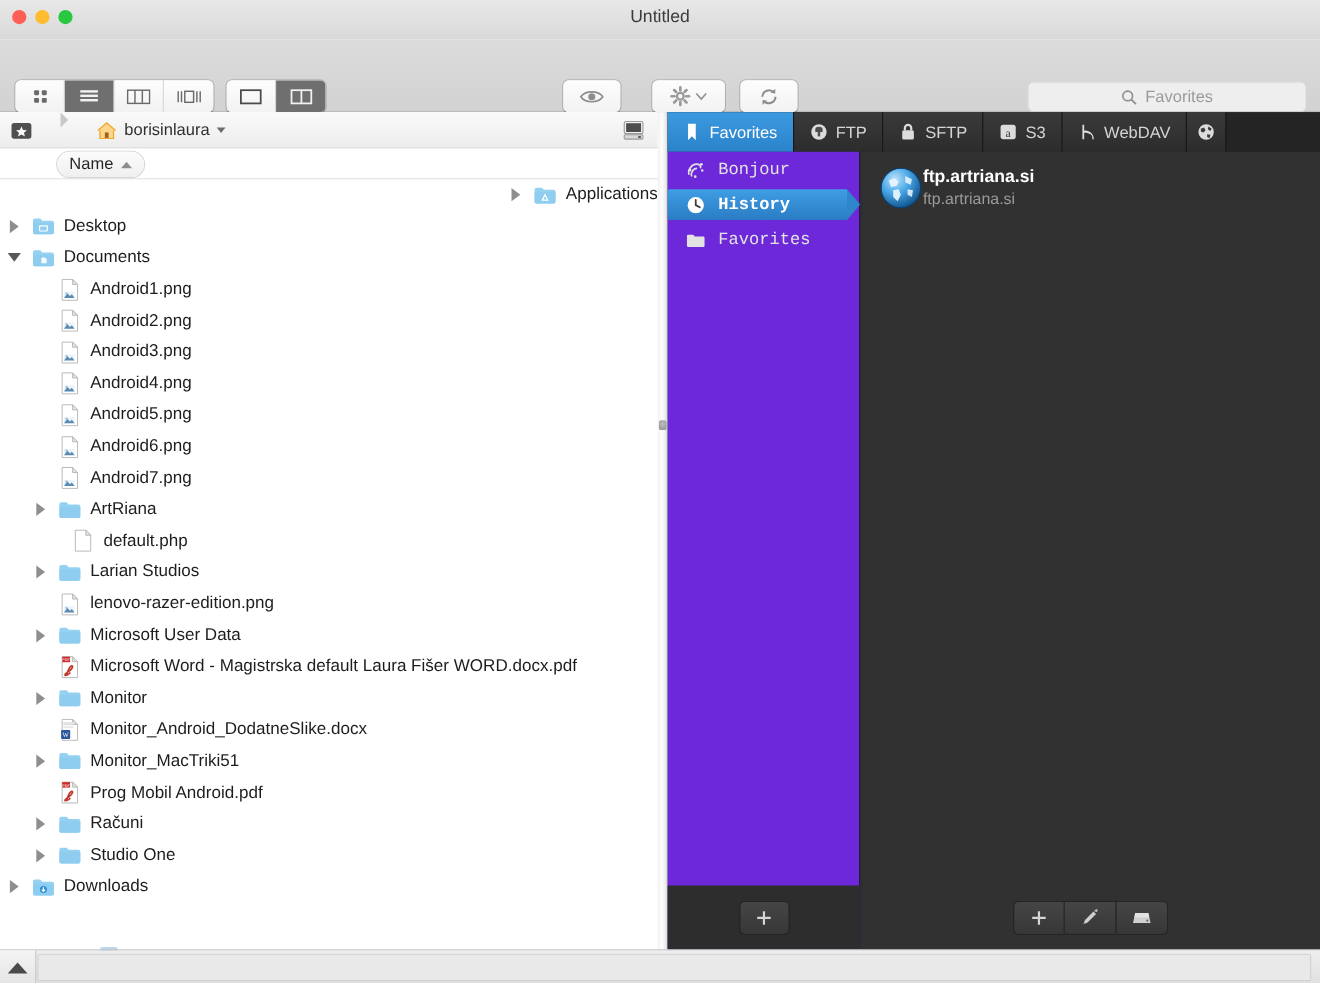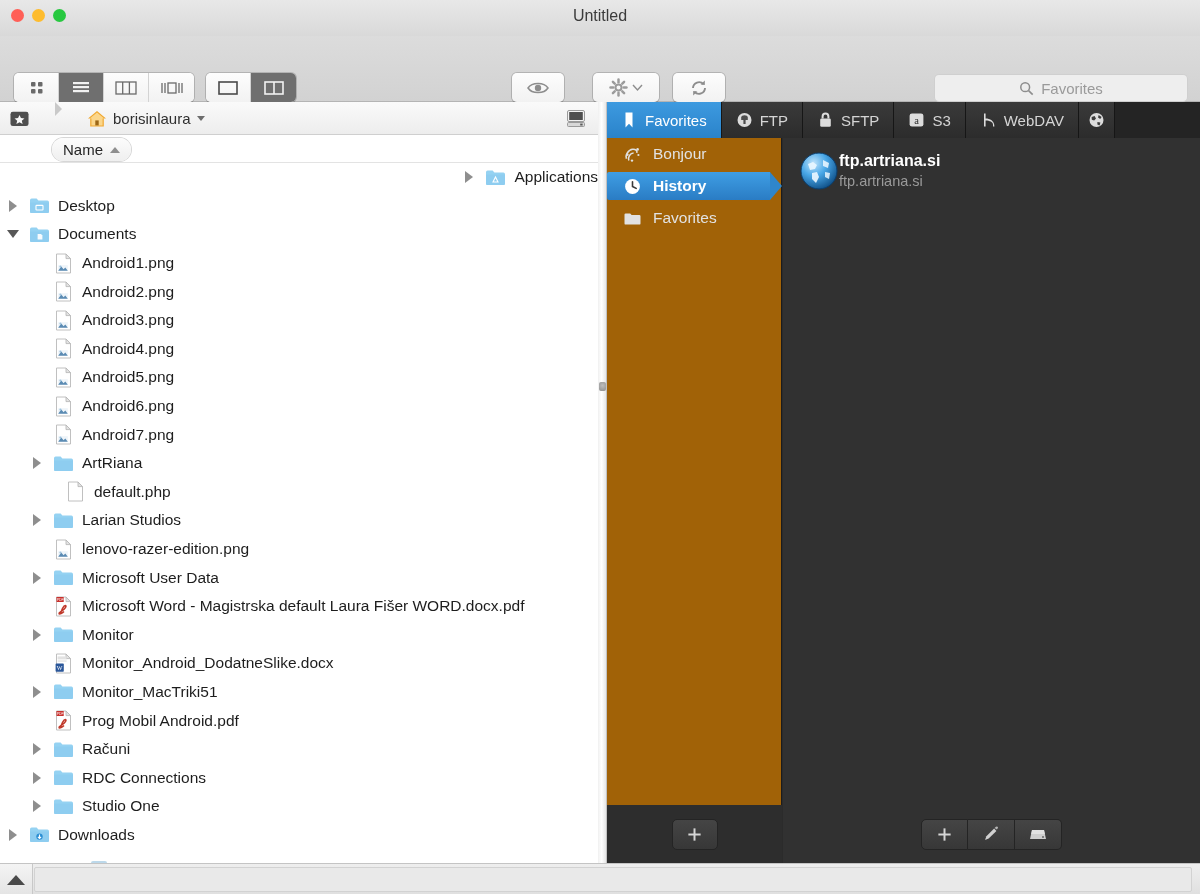--- a/index.html
+++ b/index.html
@@ -137,21 +137,21 @@
     padding: 0 14px; height: 36px;
     color: #d5d5d5; font-size: 15px;
     border-right: 1px solid #161616;
     background: linear-gradient(to bottom,#3a3a3a,#2c2c2c);
   }
   .tab.active { background: linear-gradient(to bottom,#3d9ae0,#2a83ca); color: #ffffff; }
   .tab.stub { padding: 0 9px; }
 
   .rsidebar {
     position: absolute; left: 0; top: 36px; width: 175px; height: 725px;
-    background: #a16207; border-right: 1px solid #1c1c1c;
+    background: #6d28d9; border-right: 1px solid #1c1c1c; font-family: Liberation Mono, monospace;
   }
   .ritem {
     position: relative; height: 32px; display: flex; align-items: center; gap: 10px;
     padding-left: 14px; color: #e2e2e2; font-size: 15.5px;
   }
   .ritem.sel { color: #ffffff; font-weight: bold; }
   .ritem.sel .selbg {
     position: absolute; left: 0; top: 2px; width: 163px; height: 28px;
     background: linear-gradient(to bottom,#3f9ee4,#2a7cc4);
     border-radius: 2px 0 0 2px; z-index: 0;
@@ -631,32 +631,20 @@
         <div class="frow" style="padding-left: 24px;">
           <div class="disc">
             <span class="tri-r"></span>
           </div>
           <div class="ic">
             <svg width="21" height="17" viewBox="0 0 21 17">
               <path d="M1 3.2 A1.6 1.6 0 0 1 2.6 1.6 L7.6 1.6 L9.4 3.6 L18.4 3.6 A1.6 1.6 0 0 1 20 5.2 L20 14.4 A1.6 1.6 0 0 1 18.4 16 L2.6 16 A1.6 1.6 0 0 1 1 14.4 Z" fill="#95d2f2"></path>
               <path d="M1 5.6 L20 5.6 L20 14.4 A1.6 1.6 0 0 1 18.4 16 L2.6 16 A1.6 1.6 0 0 1 1 14.4 Z" fill="#8ecdf0"></path>
             </svg>
           </div>
-          <div class="nm">RDC Connections</div>
-        </div>
-        <div class="frow" style="padding-left: 24px;">
-          <div class="disc">
-            <span class="tri-r"></span>
-          </div>
-          <div class="ic">
-            <svg width="21" height="17" viewBox="0 0 21 17">
-              <path d="M1 3.2 A1.6 1.6 0 0 1 2.6 1.6 L7.6 1.6 L9.4 3.6 L18.4 3.6 A1.6 1.6 0 0 1 20 5.2 L20 14.4 A1.6 1.6 0 0 1 18.4 16 L2.6 16 A1.6 1.6 0 0 1 1 14.4 Z" fill="#95d2f2"></path>
-              <path d="M1 5.6 L20 5.6 L20 14.4 A1.6 1.6 0 0 1 18.4 16 L2.6 16 A1.6 1.6 0 0 1 1 14.4 Z" fill="#8ecdf0"></path>
-            </svg>
-          </div>
           <div class="nm">Studio One</div>
         </div>
         <div class="frow" style="padding-left: 0px;">
           <div class="disc">
             <span class="tri-r"></span>
           </div>
           <div class="ic">
             <svg width="21" height="17" viewBox="0 0 21 17">
               <path d="M1 3.2 A1.6 1.6 0 0 1 2.6 1.6 L7.6 1.6 L9.4 3.6 L18.4 3.6 A1.6 1.6 0 0 1 20 5.2 L20 14.4 A1.6 1.6 0 0 1 18.4 16 L2.6 16 A1.6 1.6 0 0 1 1 14.4 Z" fill="#95d2f2"></path>
               <path d="M1 5.6 L20 5.6 L20 14.4 A1.6 1.6 0 0 1 18.4 16 L2.6 16 A1.6 1.6 0 0 1 1 14.4 Z" fill="#8ecdf0"></path>

